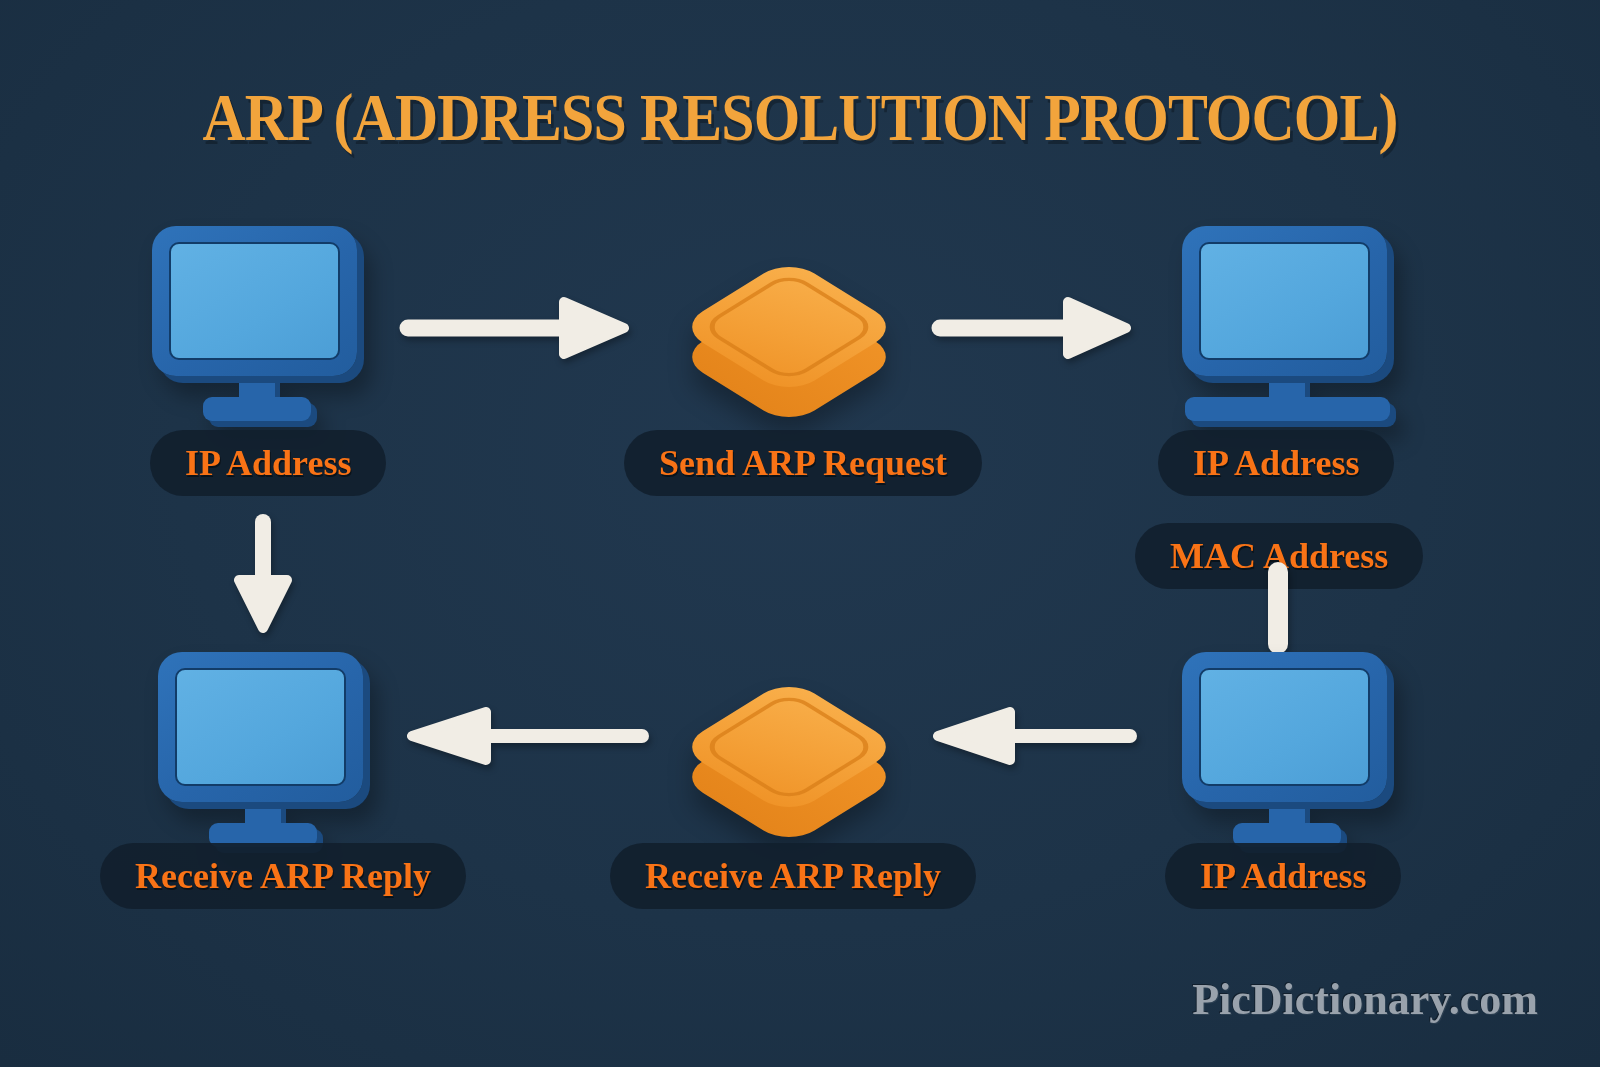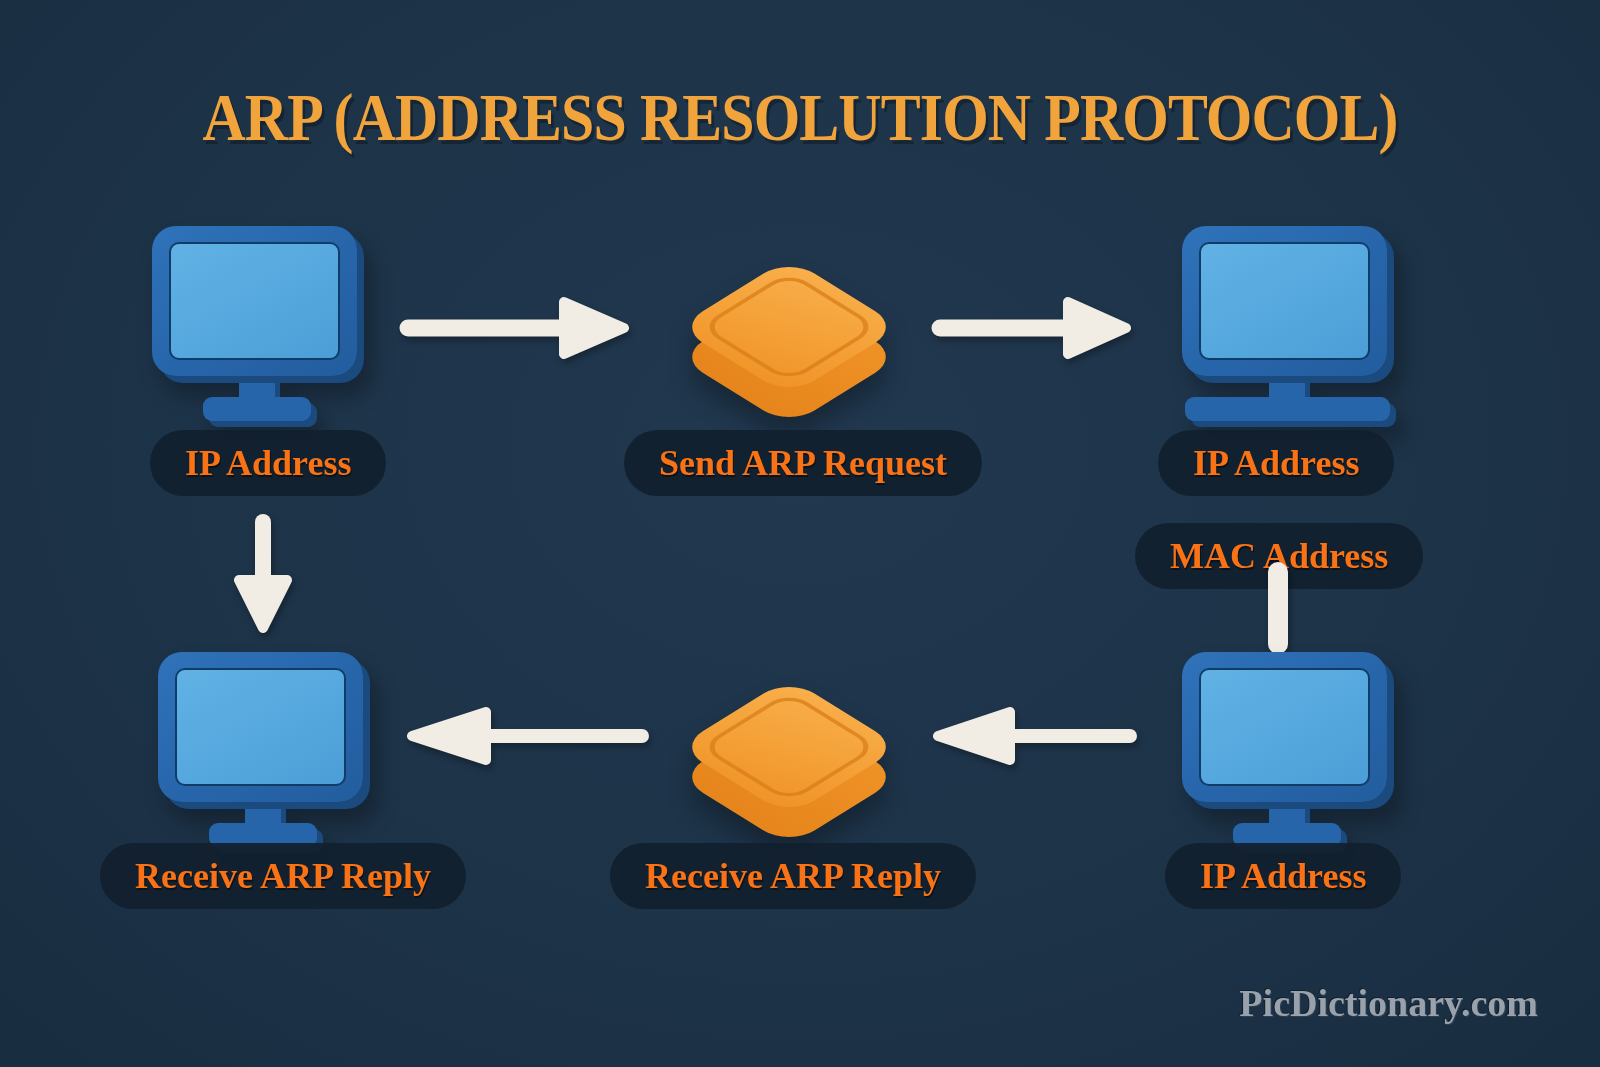--- a/index.html
+++ b/index.html
@@ -67,21 +67,21 @@
   
   .arrow { position:absolute; filter:drop-shadow(2px 4px 3px rgba(0,0,0,0.3)); }
   .vbar {
     position:absolute; width:20px; height:92px; border-radius:10px;
     background:#f1ede5; filter:drop-shadow(2px 4px 3px rgba(0,0,0,0.3));
   }
 
   
   .watermark {
     position:absolute; right:62px; bottom:42px;
-    font-size:38px; font-weight:700; color:#99a2ac;
+    font-size:44px; font-weight:700; color:#99a2ac;
     text-shadow: -1px -1px 0 rgba(0,0,0,0.35), 1px 1px 0 rgba(255,255,255,0.08);
   }
 </style>
 </head>
 <body>
 
 <div class="canvas">
 
   <div class="title-wrap">
     <div class="title">ARP (ADDRESS RESOLUTION PROTOCOL)</div>

